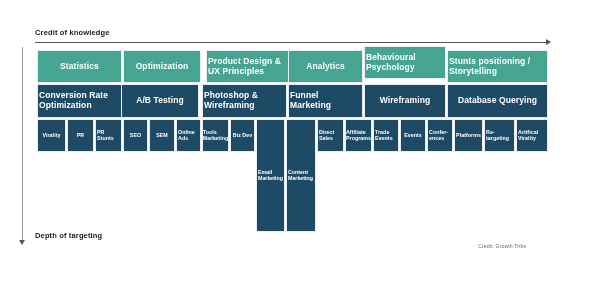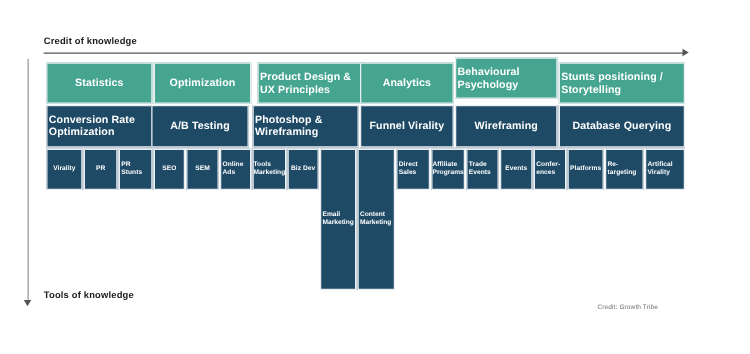--- a/index.html
+++ b/index.html
@@ -123,33 +123,33 @@
 <body>
 
 <div id="canvas">
 
   <div class="axis-label" id="width-label">Credit of knowledge</div>
   <div class="axis-line-h"></div>
   <div class="arrow-right"></div>
 
   <div class="axis-line-v"></div>
   <div class="arrow-down"></div>
-  <div class="axis-label" id="depth-label">Tools of knowledge</div>
+  <div class="axis-label" id="depth-label">Depth of targeting</div>
 
   <div id="grid-layer">
       <div class="cell row1" style="left: 37px; top: 50px; width: 85px; height: 33px;">Statistics</div>
       <div class="cell row1" style="left: 123px; top: 50px; width: 78px; height: 33px;">Optimization</div>
       <div class="cell row1" style="left: 206px; top: 50px; width: 85px; height: 33px;">Product Design &amp; UX Principles</div>
       <div class="cell row1" style="left: 288px; top: 50px; width: 75px; height: 33px;">Analytics</div>
       <div class="cell row1" style="left: 364px; top: 46px; width: 82px; height: 33px;">Behavioural Psychology</div>
       <div class="cell row1" style="left: 447px; top: 50px; width: 101px; height: 33px;">Stunts positioning / Storytelling</div>
       <div class="cell row2" style="left: 37px; top: 84px; width: 85px; height: 34px;">Conversion Rate Optimization</div>
       <div class="cell row2" style="left: 121px; top: 84px; width: 78px; height: 34px;">A/B Testing</div>
       <div class="cell row2" style="left: 202px; top: 84px; width: 85px; height: 34px;">Photoshop &amp; Wireframing</div>
-      <div class="cell row2" style="left: 288px; top: 84px; width: 75px; height: 34px;">Funnel Virality</div>
+      <div class="cell row2" style="left: 288px; top: 84px; width: 75px; height: 34px;">Funnel Marketing</div>
       <div class="cell row2" style="left: 364px; top: 84px; width: 82px; height: 34px;">Wireframing</div>
       <div class="cell row2" style="left: 447px; top: 84px; width: 101px; height: 34px;">Database Querying</div>
       <div class="cell row3" style="left: 37px; top: 119px; width: 29px; height: 33px;">Virality</div>
       <div class="cell row3" style="left: 67px; top: 119px; width: 27px; height: 33px;">PR</div>
       <div class="cell row3" style="left: 95px; top: 119px; width: 27px; height: 33px;">PR Stunts</div>
       <div class="cell row3" style="left: 123px; top: 119px; width: 25px; height: 33px;">SEO</div>
       <div class="cell row3" style="left: 149px; top: 119px; width: 26px; height: 33px;">SEM</div>
       <div class="cell row3" style="left: 176px; top: 119px; width: 25px; height: 33px;">Online Ads</div>
       <div class="cell row3" style="left: 202px; top: 119px; width: 27px; height: 33px;">Tools Marketing</div>
       <div class="cell row3" style="left: 230px; top: 119px; width: 25px; height: 33px;">Biz Dev</div>

